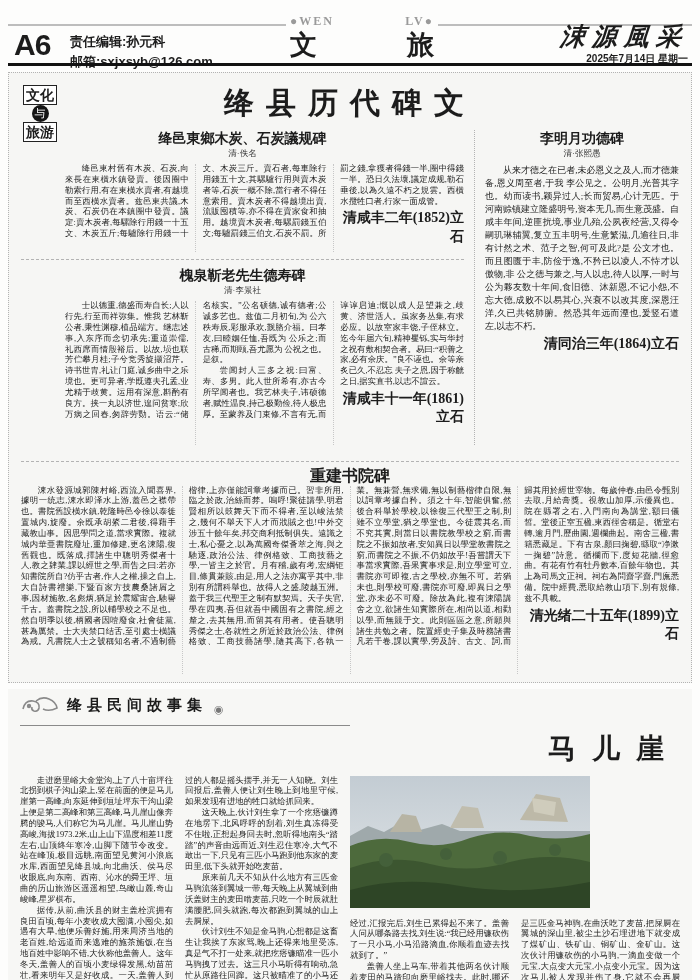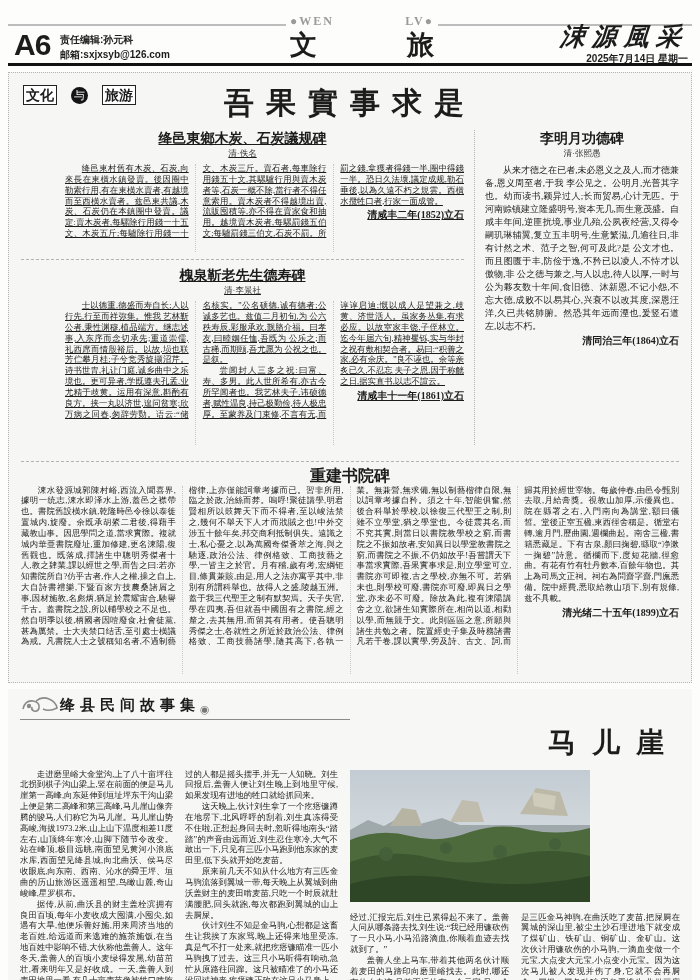--- a/index.html
+++ b/index.html
@@ -15,61 +15,61 @@
   .m-line{position:absolute;top:16px;height:2px;background:#bdbdbd;}
   .m-line.l{left:0;width:278px;}
   .m-line.r{left:430px;right:0;}
   .m-center{position:absolute;left:282px;top:6px;width:144px;}
   .m-en{display:flex;justify-content:space-between;color:#9a9a9a;
     font-size:12px;letter-spacing:2px;font-weight:bold;}
   .m-cn{display:flex;justify-content:space-between;font-size:27px;
     font-weight:bold;margin-top:-2px;font-family:"Liberation Serif",serif;}
   .m-pageno{position:absolute;left:6px;top:20px;font-size:30px;font-weight:bold;
     font-family:"Liberation Sans","DejaVu Sans",sans-serif;letter-spacing:-1px;}
-  .m-editor{position:absolute;left:52px;top:24px;font-size:10px;font-weight:bold;
+  .m-editor{position:absolute;left:62px;top:24px;font-size:13px;font-weight:bold;
     line-height:1.5;font-family:"Liberation Sans","DejaVu Sans",sans-serif;}
   .m-paper{position:absolute;right:4px;top:12px;font-size:25px;font-weight:bold;
     letter-spacing:7px;font-style:italic;transform:skewX(-4deg);}
   .m-date{position:absolute;right:4px;top:44px;font-size:10px;font-weight:bold;
     font-family:"Liberation Sans","DejaVu Sans",sans-serif;}
   .m-bar{position:absolute;left:0;right:0;bottom:0;height:3px;background:#121212;}
 
   
   .culture{position:relative;margin-top:6px;border:1px dotted #b3b3b3;
     background:#f6f6f4;padding:8px 12px 8px 12px;}
-  .badge{position:absolute;left:14px;top:12px;display:flex;align-items:center;gap:14px;
-    font-family:"Liberation Sans","DejaVu Sans",sans-serif;}
+  .badge{position:absolute;left:14px;top:12px;display:flex;align-items:center;gap:0;
+    font-family:"Liberation Sans","DejaVu Sans",sans-serif;flex-direction:column;}
   .badge .seg{border:1px solid #222;background:#fff;font-size:14px;font-weight:bold;
     padding:0 2px;line-height:18px;}
   .badge .yu{width:17px;height:17px;border-radius:50%;background:#141414;color:#fff;
     font-size:11px;display:flex;align-items:center;justify-content:center;}
   .c-headline{text-align:center;font-size:30px;font-weight:bold;letter-spacing:12px;
     margin:2px 0 6px 0;}
   .c-row{display:flex;margin-top:4px;}
-  .c-left{flex:1;min-width:0;padding-right:10px;text-decoration:underline;}
+  .c-left{flex:1;min-width:0;padding-right:10px;}
   .c-right{width:194px;border-left:1px dotted #b3b3b3;padding-left:10px;}
   .a-title{font-size:14px;font-weight:bold;text-align:center;
     font-family:"Liberation Sans","DejaVu Sans",sans-serif;line-height:1.15;}
   .a-author{font-size:8.5px;text-align:center;margin:2px 0 4px 0;color:#333;}
   .a-body{font-size:8.4px;line-height:1.29;text-align:justify;overflow:hidden;}
   .a-body p{margin:0;text-indent:2em;}
   .cols3{column-count:3;column-gap:14px;column-rule:1px dotted #c7c7c7;height:88px;margin-left:44px;}
   .cols3.tall{height:144px;}
   .cols4{column-count:4;column-gap:13px;column-rule:1px dotted #c7c7c7;height:188px;}
   .single{font-size:9px;line-height:1.44;}
-  .stone-date{text-align:right;font-weight:bold;font-size:10px;margin-top:2px;
+  .stone-date{text-align:right;font-weight:bold;font-size:14px;margin-top:2px;
     break-inside:avoid;}
   .sep{border:0;border-top:1px dashed #b3b3b3;margin:7px 0;}
   .shuyuan{border-top:1px dashed #b3b3b3;margin-top:16px;padding-top:5px;}
   .shuyuan .a-title{font-size:16px;}
 
   
   .story{margin-top:6px;background:#f7f7f5;padding:6px 12px 8px 12px;}
-  .s-header{display:flex;align-items:flex-end;gap:0;width:330px;
-    border-bottom:1px solid #8a8a8a;padding-bottom:4px;position:relative;}
+  .s-header{display:flex;align-items:flex-end;gap:7px;width:330px;
+    border-bottom:1px solid #8a8a8a;padding-bottom:10px;position:relative;}
   .s-label{font-size:15px;font-weight:bold;letter-spacing:5px;
     font-family:"Liberation Sans","DejaVu Sans",sans-serif;}
   .s-ornament{font-size:11px;color:#777;line-height:1;}
   .s-headline{text-align:right;font-size:28px;font-weight:bold;letter-spacing:16px;
     margin:4px 0 8px 0;}
   .s-body{display:flex;gap:12px;}
   .s-col{flex:1;min-width:0;font-size:8.4px;line-height:1.29;text-align:justify;
     height:277px;overflow:hidden;}
   .s-col p{margin:0;text-indent:2em;}
   .s-col p.noindent{text-indent:0;}
@@ -114,21 +114,21 @@
     <div class="m-date">2025年7月14日 星期一</div>
     <div class="m-bar"></div>
   </header>
 
   <section class="culture">
     <div class="badge">
       <span class="seg">文化</span>
       <span class="yu">与</span>
       <span class="seg">旅游</span>
     </div>
-    <h1 class="c-headline">吾果實事求是</h1>
+    <h1 class="c-headline">绛县历代碑文</h1>
 
     <div class="c-row">
       <div class="c-left">
 
         <article>
           <div class="a-title">绛邑東鄉木炭、石炭議规碑</div>
           <div class="a-author">清·佚名</div>
           <div class="a-body cols3">
             <p>绛邑東村舊有木炭、石炭,向來長在東橫水鎮發賣。後因圈中勒索行用,有在東橫水賣者,有越境而至西橫水賣者。兹邑東共議,木炭、石炭仍在本鎮圈中發賣。議定:賣木炭者,每騾除行用錢一十五文、木炭五斤;每驢除行用錢一十文、木炭三斤。賣石者,每車除行用錢五十文,其騾驢行用與賣木炭者等,石炭一概不除,當行者不得任意索用。賣木炭者不得越境出賣,流販囤積等,亦不得在賣家食和抽用。越境賣木炭者,每騾罰錢五伯文;每驢罰錢三伯文,石炭不罰。所罰之錢,拿獲者得錢一半,圈中得錢一半。恐日久法壞,議定成规,勒石垂後,以為久遠不朽之規雲。西橫水攬牲口者,行家一面成管。</p>
             <div class="stone-date">清咸丰二年(1852)立石</div>

